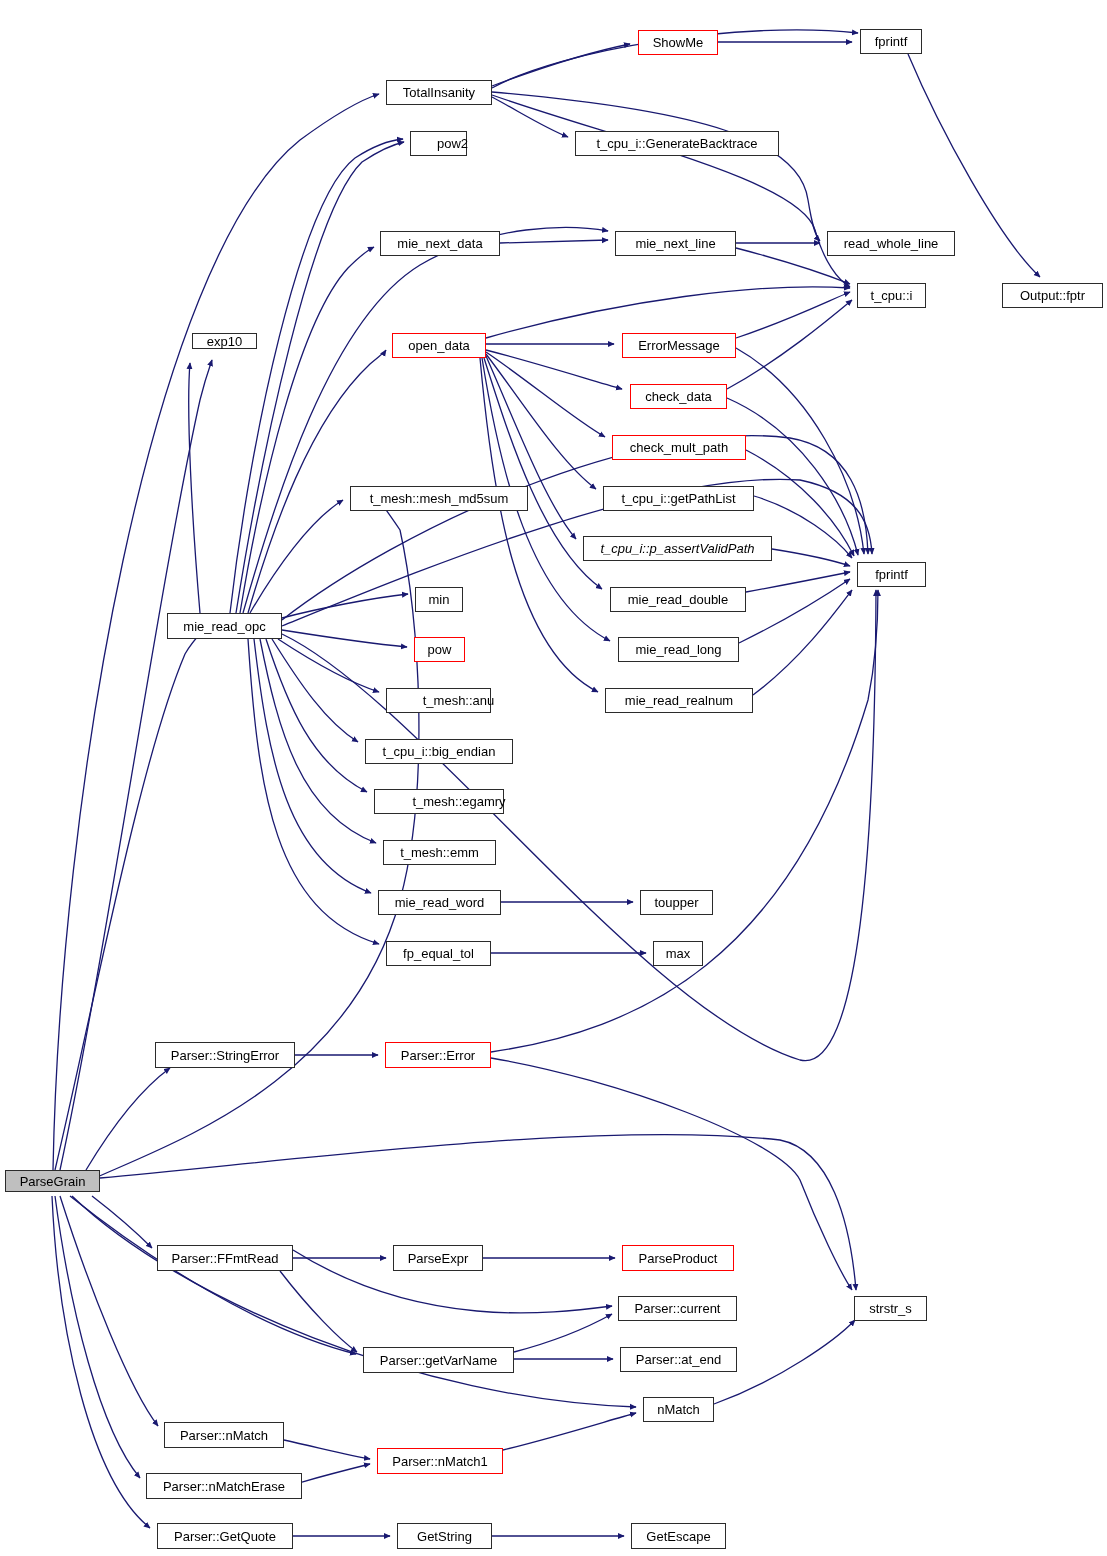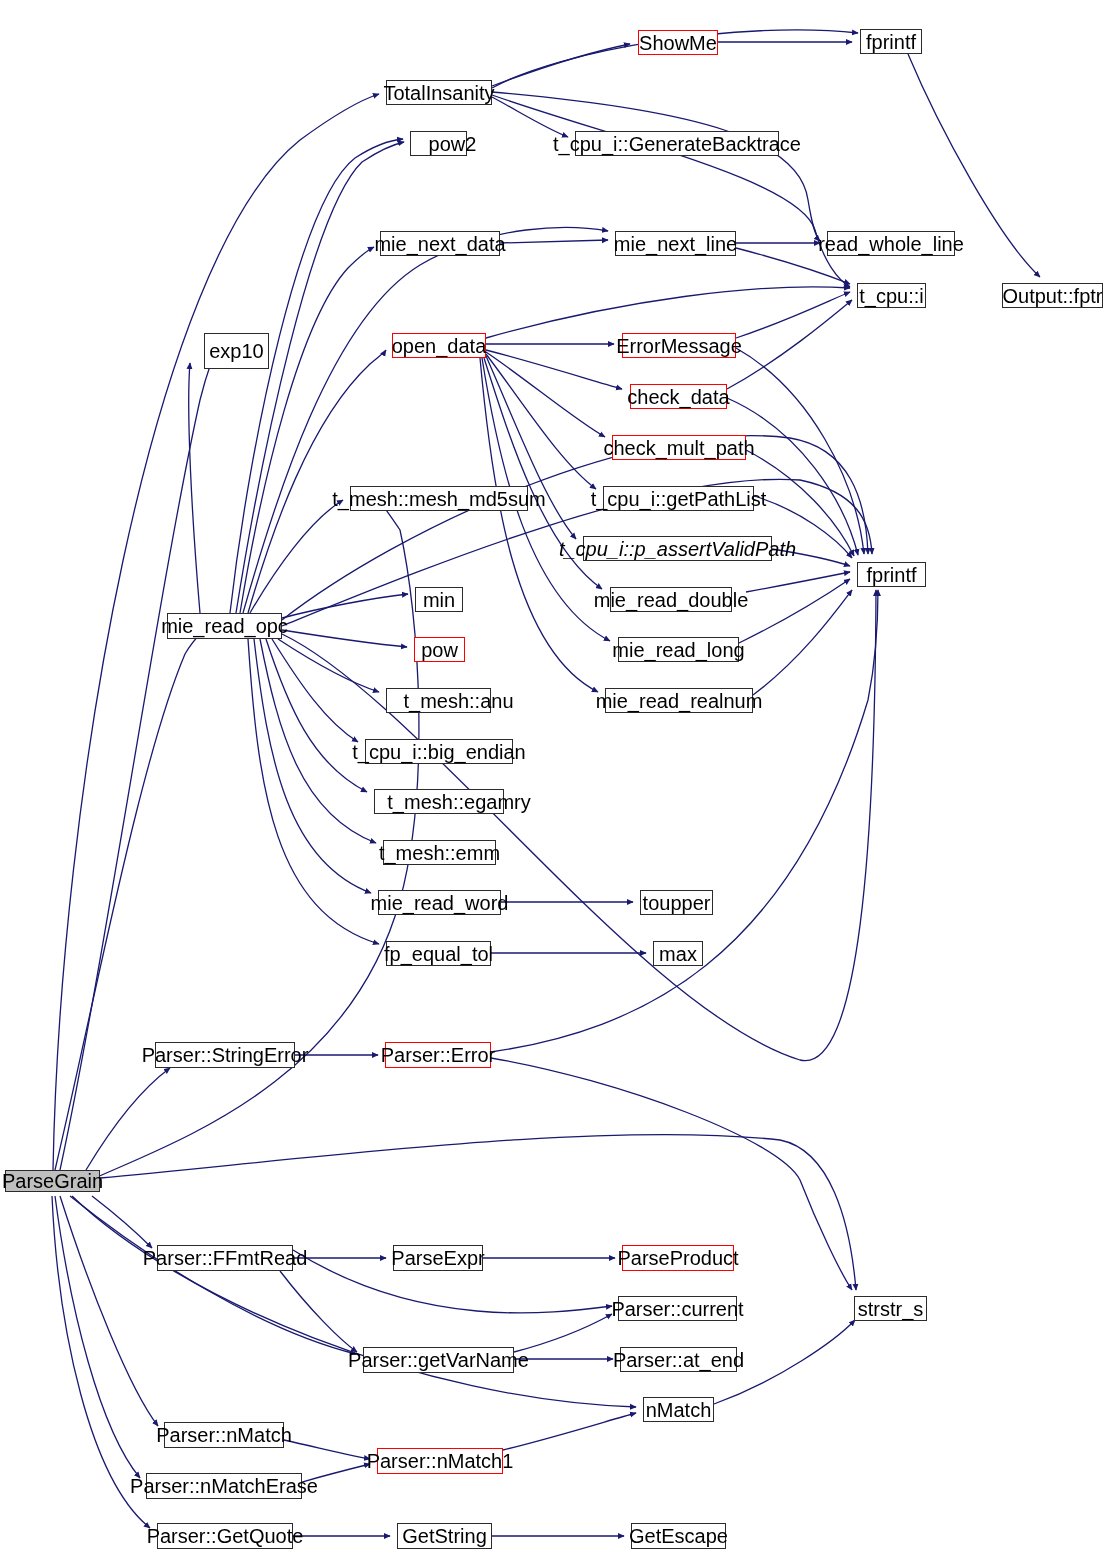--- a/index.html
+++ b/index.html
@@ -24,21 +24,21 @@
   }
   .node {
     position: absolute;
     box-sizing: border-box;
     display: flex;
     align-items: center;
     justify-content: center;
     border: 1px solid #2b2b2b;
     background: #ffffff;
     color: #000000;
-    font-size: 20px;
+    font-size: 13px;
     line-height: 1;
     white-space: nowrap;
     letter-spacing: 0px;
   }
   .node.red {
     border-color: #ff0000;
   }
   .node.current {
     background: #bfbfbf;
     border-color: #2b2b2b;
@@ -163,21 +163,21 @@
       </div>
       <div class="node" style="left: 827px; top: 231px; width: 128px; height: 25px;">
         <span class="lbl">read_whole_line</span>
       </div>
       <div class="node" style="left: 857px; top: 283px; width: 69px; height: 25px;">
         <span class="lbl">t_cpu::i</span>
       </div>
       <div class="node" style="left: 1002px; top: 283px; width: 101px; height: 25px;">
         <span class="lbl">Output::fptr</span>
       </div>
-      <div class="node" style="left: 204px; top: 333px; width: 65px; height: 36px;">
+      <div class="node" style="left: 192px; top: 333px; width: 65px; height: 16px;">
         <span class="lbl">exp10</span>
       </div>
       <div class="node red" style="left: 392px; top: 333px; width: 94px; height: 25px;">
         <span class="lbl">open_data</span>
       </div>
       <div class="node red" style="left: 622px; top: 333px; width: 114px; height: 25px;">
         <span class="lbl">ErrorMessage</span>
       </div>
       <div class="node red" style="left: 630px; top: 384px; width: 97px; height: 25px;">
         <span class="lbl">check_data</span>
@@ -190,21 +190,21 @@
       </div>
       <div class="node" style="left: 603px; top: 486px; width: 151px; height: 25px;">
         <span class="lbl">t_cpu_i::getPathList</span>
       </div>
       <div class="node" style="left: 583px; top: 536px; width: 189px; height: 25px; font-style: italic;">
         <span class="lbl">t_cpu_i::p_assertValidPath</span>
       </div>
       <div class="node" style="left: 415px; top: 587px; width: 48px; height: 25px;">
         <span class="lbl">min</span>
       </div>
-      <div class="node" style="left: 610px; top: 587px; width: 122px; height: 25px;">
+      <div class="node" style="left: 610px; top: 587px; width: 136px; height: 25px;">
         <span class="lbl">mie_read_double</span>
       </div>
       <div class="node" style="left: 857px; top: 562px; width: 69px; height: 25px;">
         <span class="lbl">fprintf</span>
       </div>
       <div class="node" style="left: 167px; top: 613px; width: 115px; height: 26px;">
         <span class="lbl">mie_read_opc</span>
       </div>
       <div class="node red" style="left: 414px; top: 637px; width: 51px; height: 25px;">
         <span class="lbl">pow</span>

